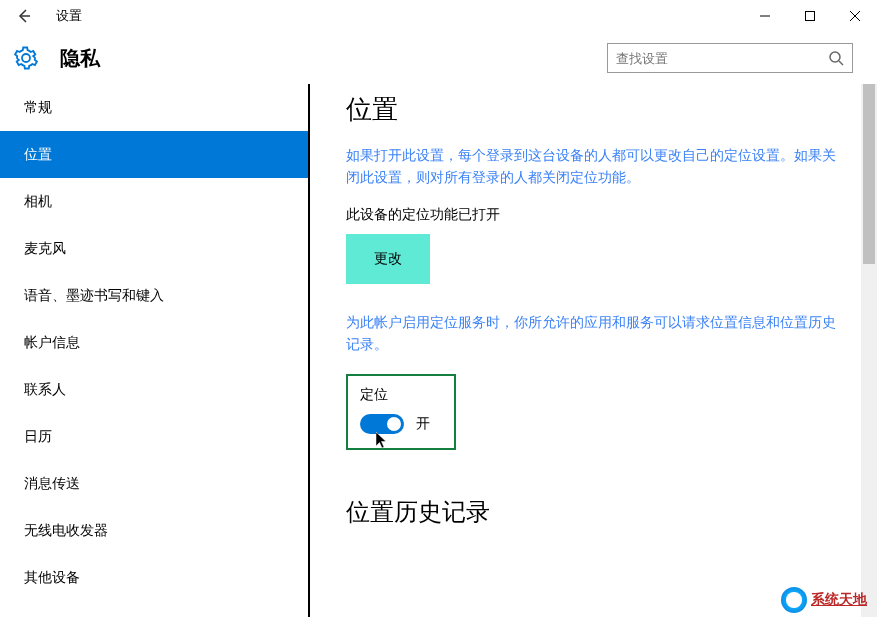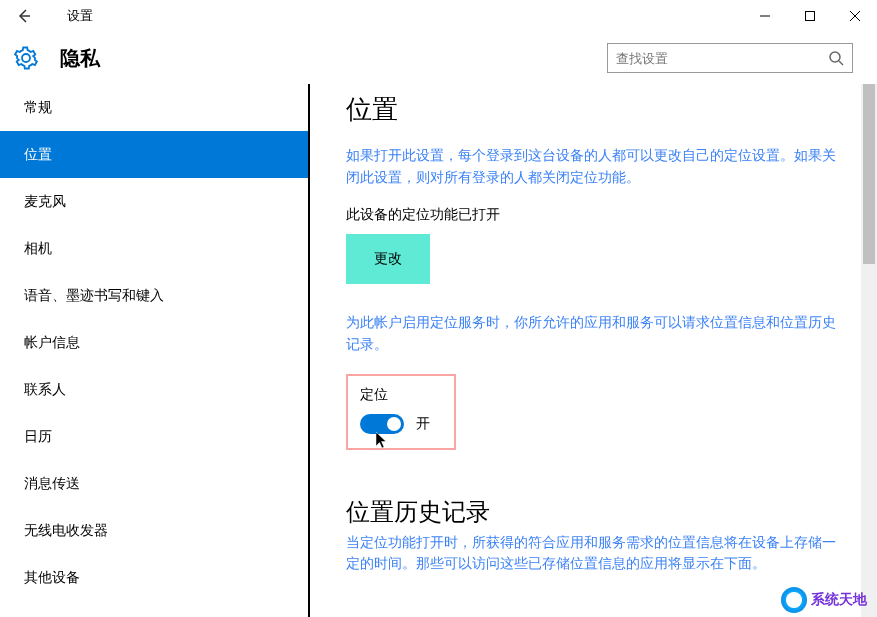--- a/index.html
+++ b/index.html
@@ -1,21 +1,21 @@
 <!DOCTYPE html>
 <html><head>
   <meta charset="utf-8">
   <style>
     * { margin: 0; padding: 0; box-sizing: border-box; font-family: "Microsoft YaHei", "Segoe UI", sans-serif; }
     body { width: 877px; height: 617px; background: #ffffff; overflow: hidden; position: relative; }
     
     
     .title-bar { height: 32px; display: flex; align-items: center; padding-left: 8px; }
     .back-btn { width: 32px; height: 32px; display: flex; align-items: center; justify-content: center; cursor: pointer; }
-    .title-text { font-size: 13px; margin-left: 27px; }
+    .title-text { font-size: 13px; margin-left: 16px; }
     .window-controls { margin-left: auto; display: flex; }
     .win-ctrl { width: 45px; height: 32px; display: flex; align-items: center; justify-content: center; cursor: pointer; }
     
     
     .header-row { height: 52px; display: flex; align-items: center; padding: 0 24px 0 14px; }
     .gear-icon { width: 24px; height: 24px; }
     .page-title { font-size: 20px; font-weight: 600; margin-left: 22px; }
     .search-box { margin-left: auto; width: 246px; height: 30px; border: 1px solid #999; background: #fff; display: flex; align-items: center; padding: 0 8px; }
     .search-input { flex: 1; border: none; outline: none; font-size: 13px; background: transparent; }
     .search-ic { width: 16px; height: 16px; }
@@ -28,38 +28,38 @@
     
     .content { flex: 1; padding: 8px 36px 0 36px; overflow-y: auto; position: relative; }
     .scrollbar-track { position: absolute; right: 0; top: 0; width: 16px; height: 100%; background: #f0f0f0; }
     .scrollbar-thumb { position: absolute; right: 2px; top: 0; width: 12px; height: 180px; background: #c0c0c0; }
     
     .section-h1 { font-size: 26px; font-weight: 400; margin-bottom: 18px; }
     .body-text { font-size: 14px; line-height: 1.55; margin-bottom: 18px; color: #3b82f6; }
     .sub-label { font-size: 14px; margin-bottom: 10px; }
     .btn-change { display: inline-block; background: #5eead4; border: none; padding: 16px 28px; font-size: 14px; cursor: pointer; margin-bottom: 28px; }
     
-    .highlight-box { border: 2px solid #fca5a5; padding: 10px 24px 14px 12px; display: inline-block; margin-bottom: 10px; position: relative; }
+    .highlight-box { border: 2px solid #15803d; padding: 10px 24px 14px 12px; display: inline-block; margin-bottom: 10px; position: relative; }
     .toggle-label { font-size: 14px; margin-bottom: 10px; }
     .toggle-row { display: flex; align-items: center; position: relative; }
     .toggle { width: 44px; height: 20px; background: #0078d7; border-radius: 10px; position: relative; cursor: pointer; }
     .toggle-knob { position: absolute; right: 3px; top: 3px; width: 14px; height: 14px; background: #fff; border-radius: 50%; }
     .toggle-text { margin-left: 12px; font-size: 14px; }
     .cursor-arrow { position: absolute; left: 16px; top: 18px; }
     
     .indicator-line { font-size: 14px; margin-top: 10px; display: flex; align-items: center; }
     .indicator-dot { width: 12px; height: 12px; border: 2px solid #000; border-radius: 50%; margin-left: 6px; display: inline-flex; align-items: center; justify-content: center; }
     .indicator-dot::after { content: ""; width: 6px; height: 6px; background: #000; border-radius: 50%; }
     
-    .section-h2 { font-size: 24px; font-weight: 400; margin-top: 36px; margin-bottom: 4px; }
+    .section-h2 { font-size: 24px; font-weight: 400; margin-top: 36px; margin-bottom: 16px; }
     
     .watermark { position: absolute; right: 10px; bottom: 4px; display: flex; align-items: center; opacity: 0.95; }
     .watermark-icon { width: 26px; height: 26px; border-radius: 50%; background: radial-gradient(circle, #00aaff 40%, #0066cc 100%); margin-right: 4px; position: relative; }
     .watermark-icon::after { content: ""; position: absolute; left: 20%; top: 20%; width: 60%; height: 60%; background: #fff; border-radius: 50%; }
-    .watermark-text { font-size: 14px; font-weight: bold; color: #6d28d9; }
+    .watermark-text { font-size: 14px; font-weight: bold; color: #b91c1c; text-decoration: underline; }
   </style>
 </head>
 <body>
 
 <div class="title-bar">
   <div class="back-btn">
     <svg width="16" height="16" viewBox="0 0 16 16">
         <path d="M10 2 L4 8 L10 14" stroke="#333" stroke-width="1.5" fill="none"></path>
         <path d="M4 8 L14 8" stroke="#333" stroke-width="1.5"></path>
       </svg>
@@ -100,24 +100,24 @@
 
 <div class="body-area">
   <div class="sidebar">
     <div class="sidebar-item">
         <span>常规</span>
       </div>
     <div class="sidebar-item selected">
         <span>位置</span>
       </div>
     <div class="sidebar-item">
-        <span>麦克风</span>
+        <span>相机</span>
       </div>
     <div class="sidebar-item">
-        <span>相机</span>
+        <span>麦克风</span>
       </div>
     <div class="sidebar-item">
         <span>语音、墨迹书写和键入</span>
       </div>
     <div class="sidebar-item">
         <span>帐户信息</span>
       </div>
     <div class="sidebar-item">
         <span>联系人</span>
       </div>
@@ -154,20 +154,19 @@
         </div>
         <span class="toggle-text">开</span>
         <svg class="cursor-arrow" width="14" height="18" viewBox="0 0 14 18">
             <path d="M0 0 L0 14 L3.5 10.5 L6 16 L8 15 L5.5 9.5 L10 9.5 Z" fill="#000" stroke="#fff" stroke-width="0.5"></path>
           </svg>
       </div>
     </div>
     
     
     <h2 class="section-h2">位置历史记录</h2>
-    <p class="body-text">当定位功能打开时，所获得的符合应用和服务需求的位置信息将在设备上存储一定的时间。那些可以访问这些已存储位置信息的应用将显示在下面。</p>
   </div>
 </div>
 
 <div class="watermark">
   <div class="watermark-icon"></div>
   <span class="watermark-text">系统天地</span>
 </div>
 
 </body></html>

